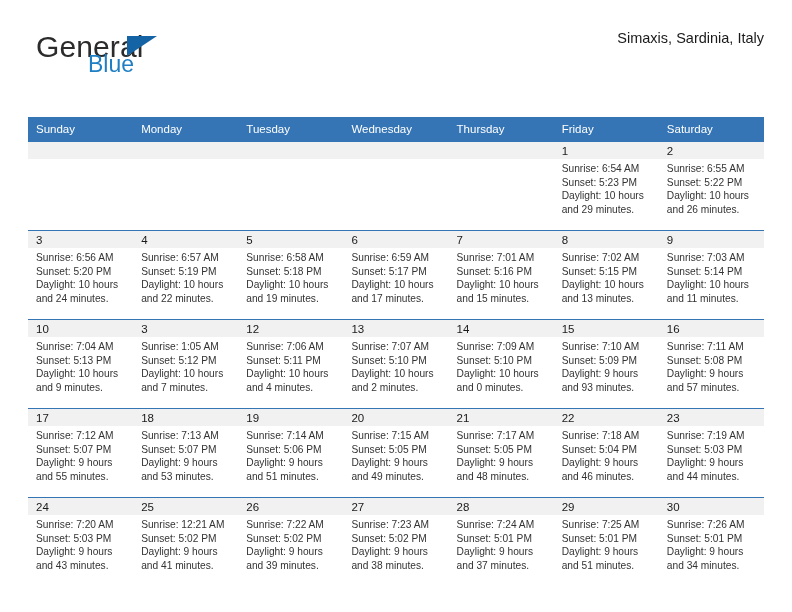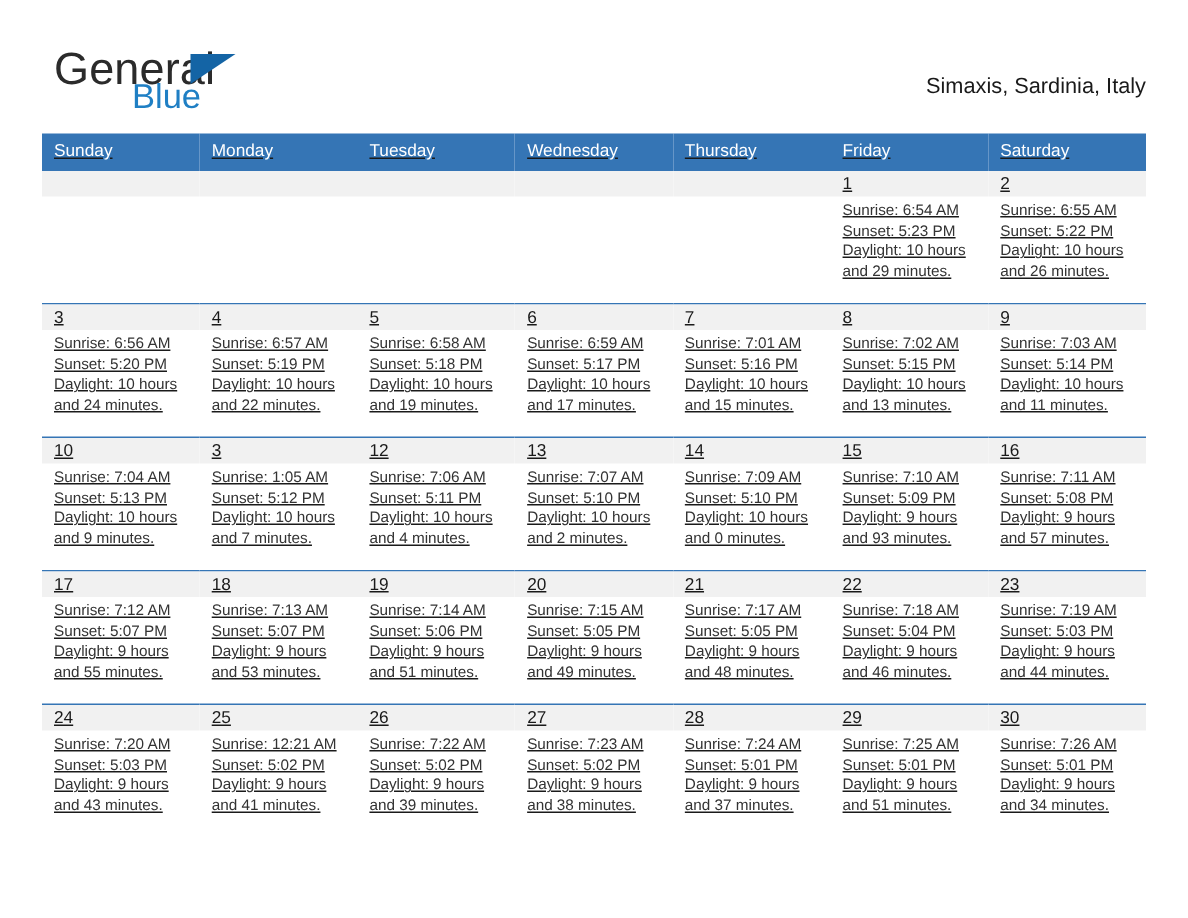--- a/index.html
+++ b/index.html
@@ -78,33 +78,32 @@
     font-weight: 400;
     color: #1a1a1a;
     line-height: 34px;
     white-space: nowrap;
   }
   .cal-subtitle {
     font-size: 14.5px;
     font-weight: 400;
     color: #1a1a1a;
     line-height: 20px;
-    margin-top: 20px;
+    margin-top: 0;
     white-space: nowrap;
   }
 
   
   .calendar {
     position: absolute;
     left: 28px;
-    top: 89px;
+    top: 117px;
     width: 736px;
     border-collapse: collapse;
     table-layout: fixed;
-    text-decoration: underline;
   }
 
   .calendar th {
     background: #3575b5;
     color: #ffffff;
     font-size: 11.5px;
     font-weight: 400;
     text-align: left;
     padding: 5px 0 6px 8px;
     line-height: 14px;

